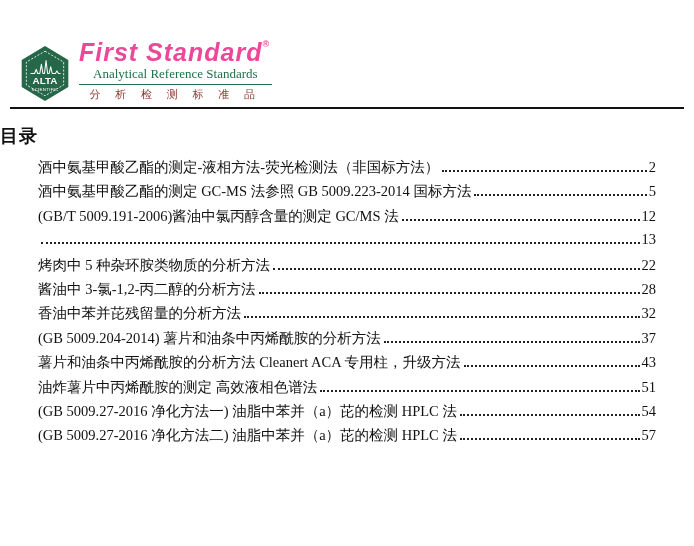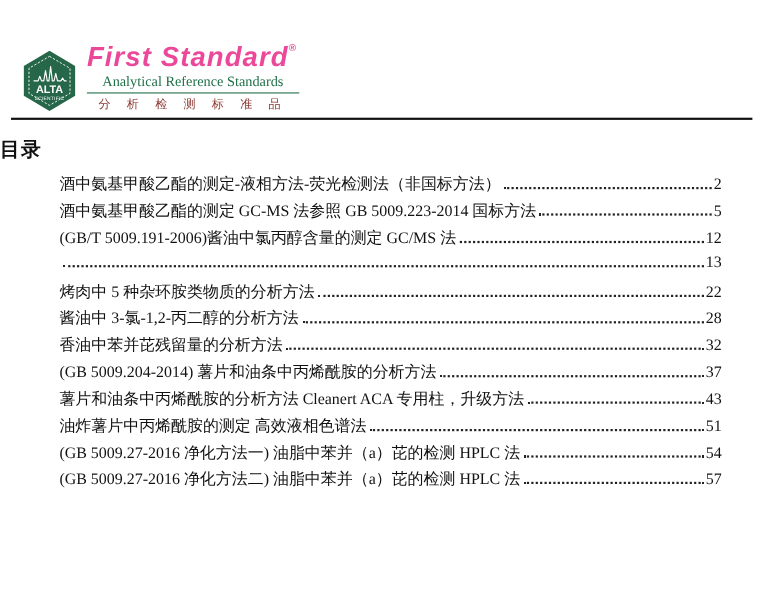--- a/index.html
+++ b/index.html
@@ -62,21 +62,20 @@
     margin-bottom: 10px;
     letter-spacing: 1px;
   }
   .toc { padding: 0 38px; }
   .toc-row {
     display: flex;
     align-items: baseline;
     height: 24.4px;
     font-size: 14.5px;
     white-space: nowrap;
-    margin-left: 16px;
   }
   .toc-title { flex: 0 0 auto; }
   .leader {
     flex: 1 1 auto;
     border-bottom: 2px dotted #222222;
     margin: 0 2px 3px 3px;
     min-width: 12px;
   }
   .toc-page { flex: 0 0 auto; }
 </style>

